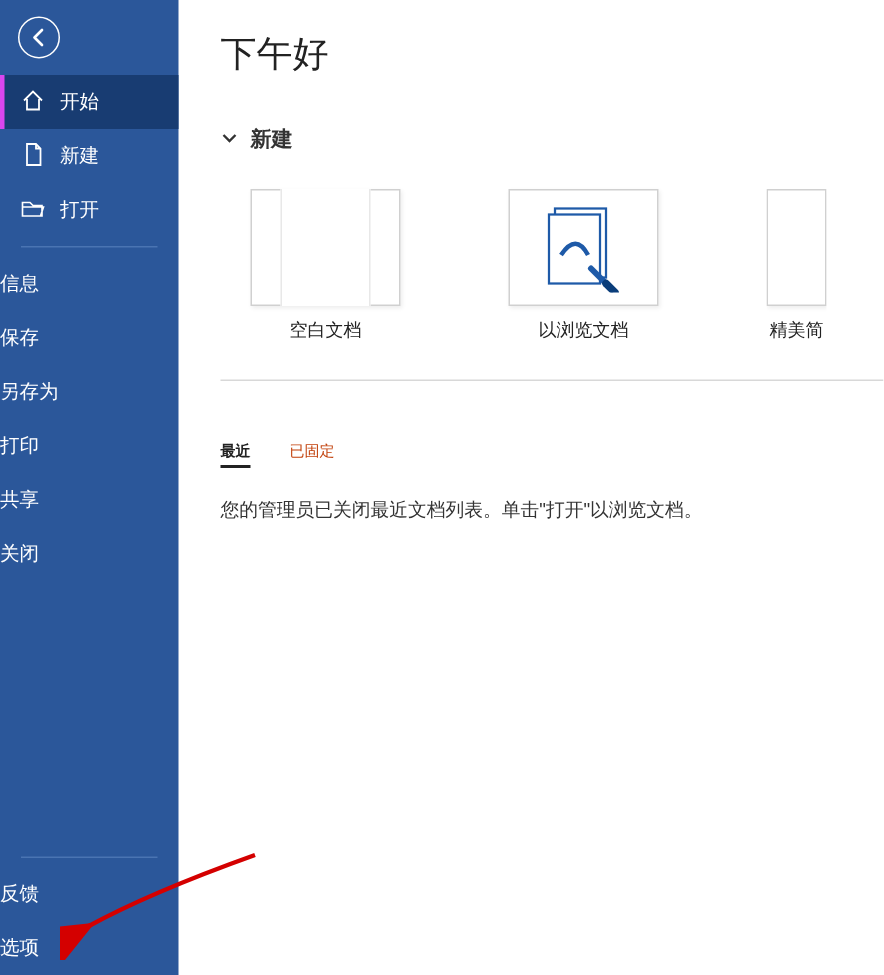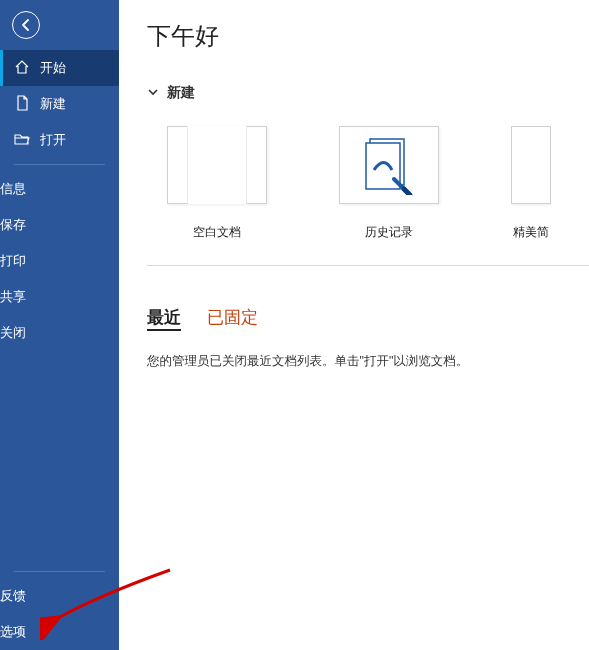--- a/index.html
+++ b/index.html
@@ -38,21 +38,21 @@
   .nav-item {
     height: 36px;
     display: flex;
     align-items: center;
     cursor: pointer;
     gap: 10px;
   }
   .nav-item.with-icon { padding-left: 14px; }
   .nav-item.selected {
     background: #183c72;
-    border-left: 3px solid #0ea5e9;
+    border-left: 3px solid #d946ef;
     padding-left: 11px;
   }
   .nav-item.disabled { color: #7a9bcb; }
   .sidebar-divider {
     height: 1px;
     background: #4a74b2;
     margin: 6px 14px;
   }
   .sidebar-spacer { flex: 1; }
 
@@ -81,21 +81,21 @@
   .templates {
     display: flex;
     gap: 72px;
     margin-bottom: 24px;
     padding-left: 20px;
   }
   .template {
     display: flex;
     flex-direction: column;
     align-items: center;
-    gap: 20px;
+    gap: 8px;
     cursor: pointer;
   }
   .thumb {
     width: 100px;
     height: 78px;
     border: 1px solid #d0d0d0;
     background: #fff;
     box-shadow: 1px 1px 3px rgba(0,0,0,0.08);
     display: flex;
     align-items: center;
@@ -115,21 +115,21 @@
   }
   .hr {
     border: none;
     border-top: 1px solid #d8d8d8;
     margin: 0 0 40px 0;
   }
   .tabs {
     display: flex;
     gap: 26px;
     margin-bottom: 20px;
-    font-size: 17px;
+    font-size: 10px;
     align-items: center;
   }
   .tab { cursor: pointer; color: #c2410c; padding-bottom: 4px; }
   .tab.active {
     color: #222;
     font-weight: 600;
     text-decoration: underline;
     text-underline-offset: 6px;
     text-decoration-thickness: 2px;
   }
@@ -188,20 +188,23 @@
     <span>打开</span>
   </div>
 
   <div class="sidebar-divider"></div>
 
   <div class="nav-item">
       <span>信息</span>
     </div>
   <div class="nav-item">
       <span>保存</span>
+    </div>
+  <div class="nav-item">
+      <span>另存为</span>
     </div>
   <div class="nav-item">
       <span>打印</span>
     </div>
   <div class="nav-item">
       <span>共享</span>
     </div>
   <div class="nav-item">
       <span>关闭</span>
     </div>
@@ -239,21 +242,21 @@
     <div class="template">
       <div class="thumb">
         <svg width="50" height="60" viewBox="0 0 50 60">
           <rect x="6" y="4" width="34" height="46" fill="#fff" stroke="#1e5aa8" stroke-width="1.5"></rect>
           <rect x="2" y="8" width="34" height="46" fill="#fff" stroke="#1e5aa8" stroke-width="1.5"></rect>
           <path d="M10 35 Q20 20 28 35" stroke="#1e5aa8" stroke-width="3" fill="none"></path>
           <path d="M30 44 L44 58" stroke="#1e5aa8" stroke-width="4" stroke-linecap="round"></path>
           <path d="M40 54 L46 60" stroke="#0a3d7a" stroke-width="5" stroke-linecap="round"></path>
         </svg>
       </div>
-      <span class="template-label">历史记录</span>
+      <span class="template-label">以浏览文档</span>
     </div>
     <div class="template third-template">
       <div class="thumb" style="width:40px"></div>
       <span class="template-label">精美简</span>
     </div>
   </div>
 
   <hr class="hr">
 
   <div class="tabs">

